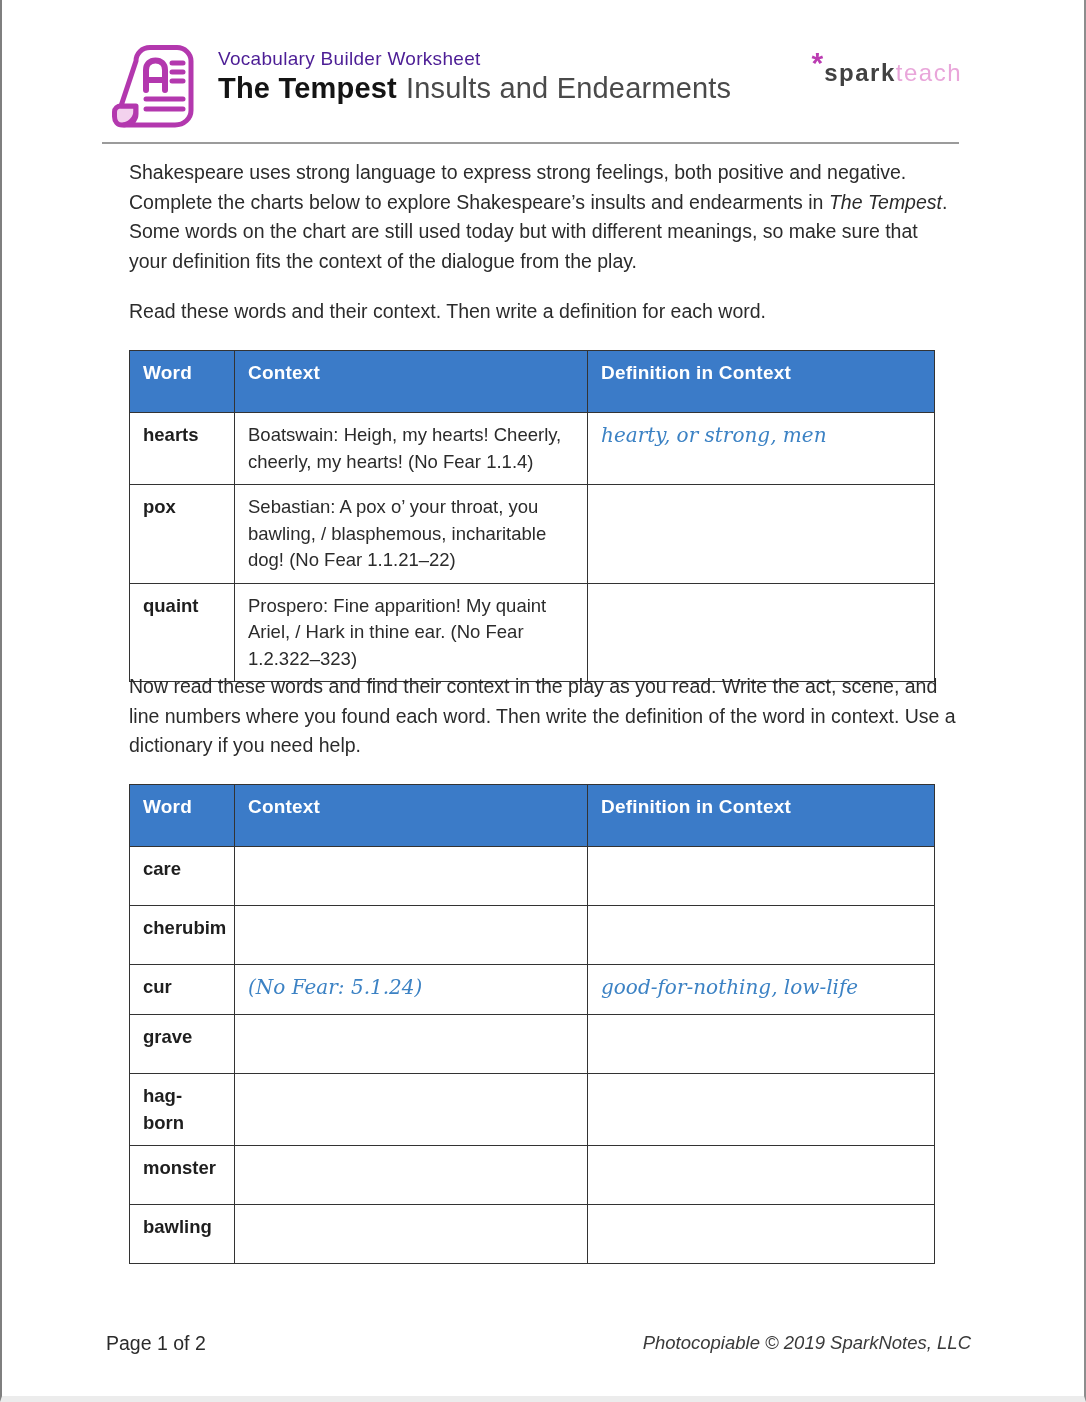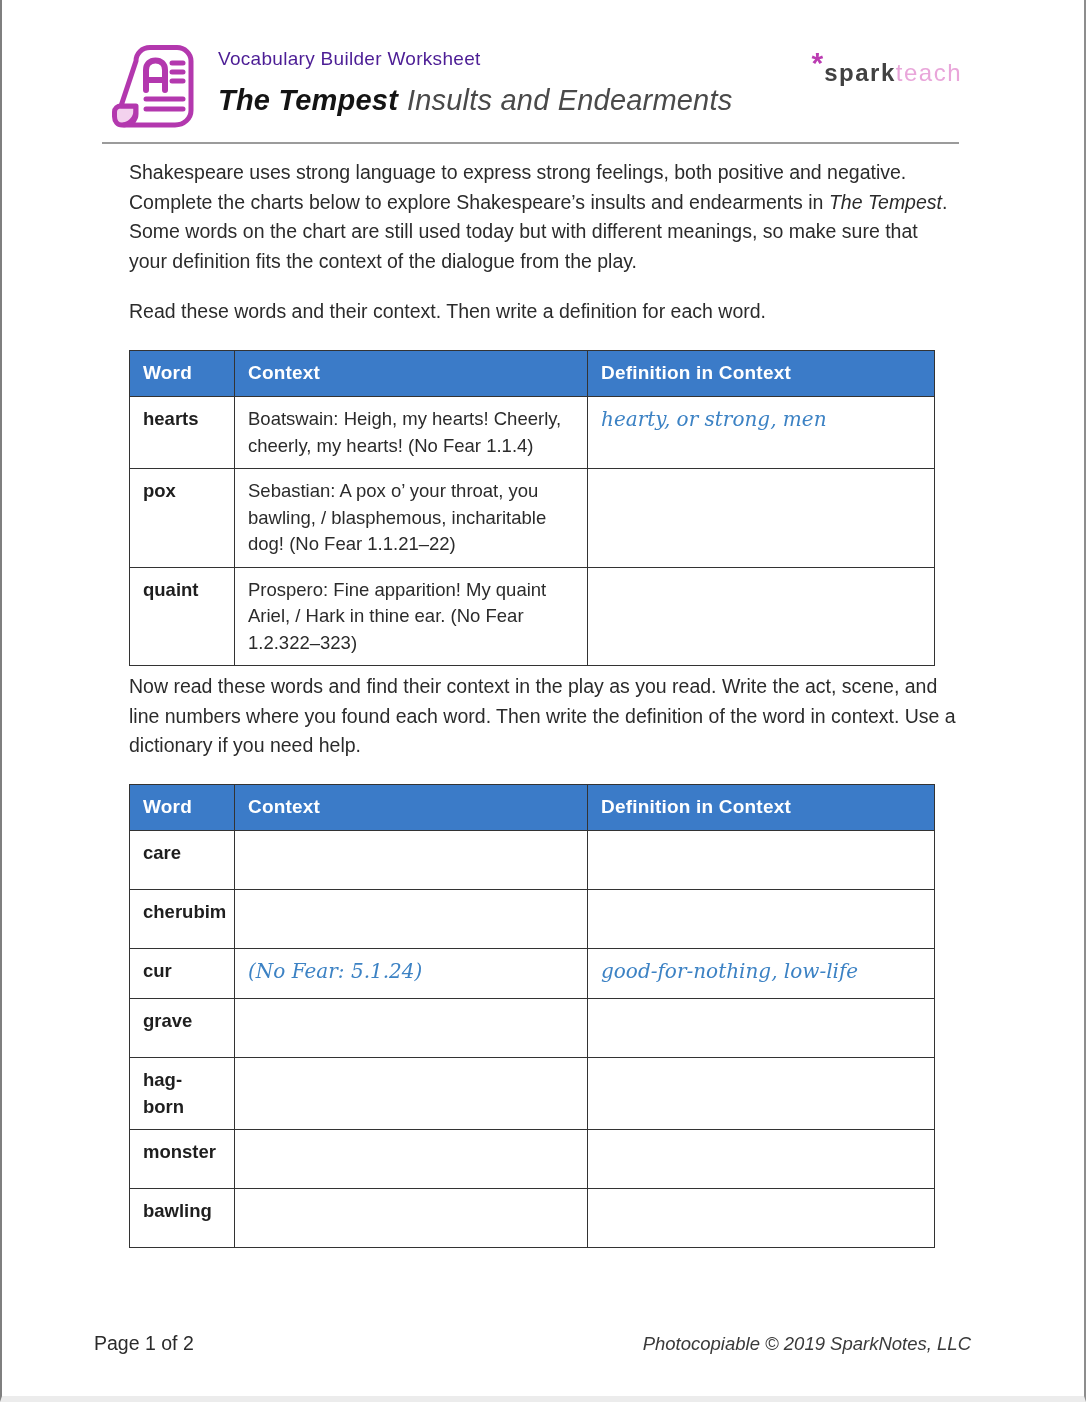--- a/index.html
+++ b/index.html
@@ -19,21 +19,21 @@
   
   .header {
     position:absolute; top:44px; left:110px; right:122px;
     display:flex; align-items:flex-start;
   }
   .logo-svg { width:84px; height:90px; flex:0 0 auto; }
   .head-text { margin-left:22px; padding-top:4px; }
   .eyebrow {
     font-size:19px; color:#4c1d95; letter-spacing:0.3px; font-weight:400;
   }
-  .doc-title { margin-top:14px; font-size:29px; color:#4a4a4a; font-weight:400; letter-spacing:0.2px;font-style:italic; }
+  .doc-title { margin-top:2px; font-size:29px; color:#4a4a4a; font-weight:400; letter-spacing:0.2px; }
   .doc-title .t-bold { font-weight:700; color:#141414; margin-right:9px; }
 
   .brand { margin-left:auto; padding-top:2px; white-space:nowrap; }
   .brand .ast { color:#bb3cb2; font-size:30px; font-weight:700; vertical-align:8px; margin-right:1px; }
   .brand .spark { color:#414141; font-size:24px; font-weight:600; letter-spacing:1.5px; }
   .brand .teach { color:#e9a6da; font-size:24px; font-weight:400; letter-spacing:1.5px; }
 
   .rule {
     position:absolute; top:142px; left:100px; width:857px; height:2px;
     background:#9b9b9b;
@@ -50,37 +50,37 @@
 
   
   table { border-collapse:collapse; table-layout:fixed; width:805px; background:#fff; }
   .tbl { position:absolute; left:127px; }
   .tbl1 { top:350px; }
   .tbl2 { top:784px; }
   th, td { border:1.5px solid #333333; vertical-align:top; }
   th {
     background:#3b7bc8; color:#ffffff; text-align:left;
     font-size:19px; font-weight:700; letter-spacing:0.2px;
-    padding:11px 13px 11px 13px; height:46px;
+    padding:11px 13px 11px 13px; height:62px;
   }
   td { padding:9px 13px; font-size:18.5px; line-height:26.5px; }
   td.word { font-weight:700; color:#1e1e1e; }
   .col-word { width:105px; }
   .col-context { width:353px; }
   .col-def { width:347px; }
 
   .hand {
     font-family:"DejaVu Serif", serif; font-style:italic;
     color:#3c82c4; font-size:20px; line-height:26px;
   }
 
   
   .footer {
-    position:absolute; left:92px; right:113px; top:1332px;
-    display:flex; justify-content:space-between; align-items:center;
+    position:absolute; left:104px; right:113px; top:1332px;
+    display:flex; justify-content:space-between; align-items:flex-start;
   }
   .page-label { font-size:19.5px; color:#2b2b2b; }
   .copyright { font-size:18.5px; color:#3a3a3a; font-style:italic; }
 </style>
 </head>
 <body>
 
 <div class="page">
 
   <div class="header">

